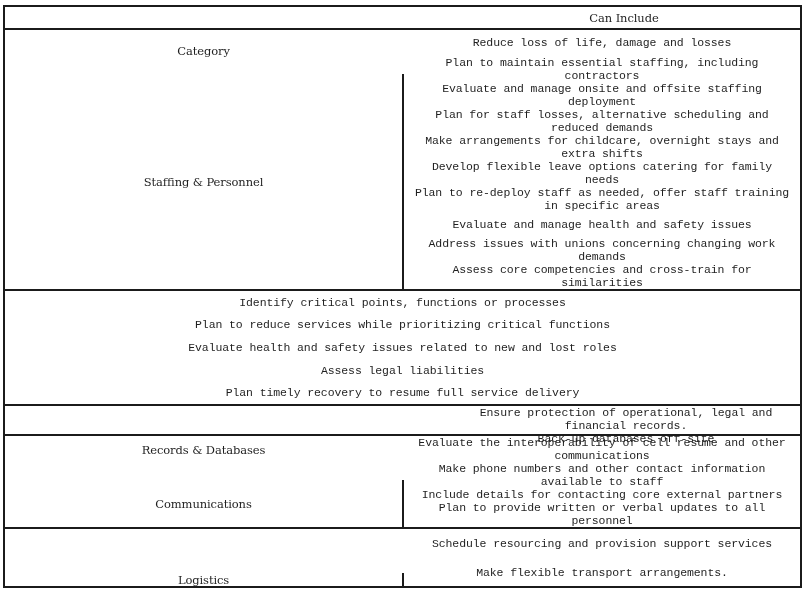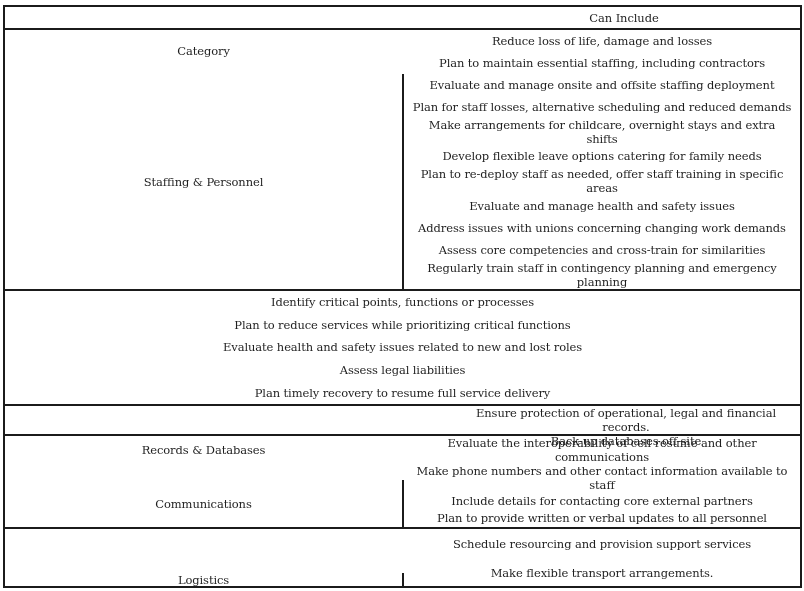--- a/index.html
+++ b/index.html
@@ -60,20 +60,21 @@
     justify-content: center;
     margin-left: 44px;
   }
   .item {
     flex: 1 1 0;
     display: flex;
     align-items: center;
     justify-content: center;
     text-align: center;
     padding: 0 8px;
+    font-family: Liberation Mono, monospace;
   }
 </style>
 </head>
 <body>
 
 <div class="table">
 
   <div class="row row-header">
     <div class="cell-cat">Category</div>
     <div class="cell-inc center-one">Can Include</div>
@@ -85,21 +86,20 @@
       <div class="item">Reduce loss of life, damage and losses</div>
       <div class="item">Plan to maintain essential staffing, including contractors</div>
       <div class="item">Evaluate and manage onsite and offsite staffing deployment</div>
       <div class="item">Plan for staff losses, alternative scheduling and reduced demands</div>
       <div class="item">Make arrangements for childcare, overnight stays and extra shifts</div>
       <div class="item">Develop flexible leave options catering for family needs</div>
       <div class="item">Plan to re-deploy staff as needed, offer staff training in specific areas</div>
       <div class="item">Evaluate and manage health and safety issues</div>
       <div class="item">Address issues with unions concerning changing work demands</div>
       <div class="item">Assess core competencies and cross-train for similarities</div>
-      <div class="item">Regularly train staff in contingency planning and emergency planning</div>
     </div>
   </div>
 
   <div class="row row-ops">
     <div class="cell-inc">
       <div class="item">Identify critical points, functions or processes</div>
       <div class="item">Plan to reduce services while prioritizing critical functions</div>
       <div class="item">Evaluate health and safety issues related to new and lost roles</div>
       <div class="item">Assess legal liabilities</div>
       <div class="item">Plan timely recovery to resume full service delivery</div>

